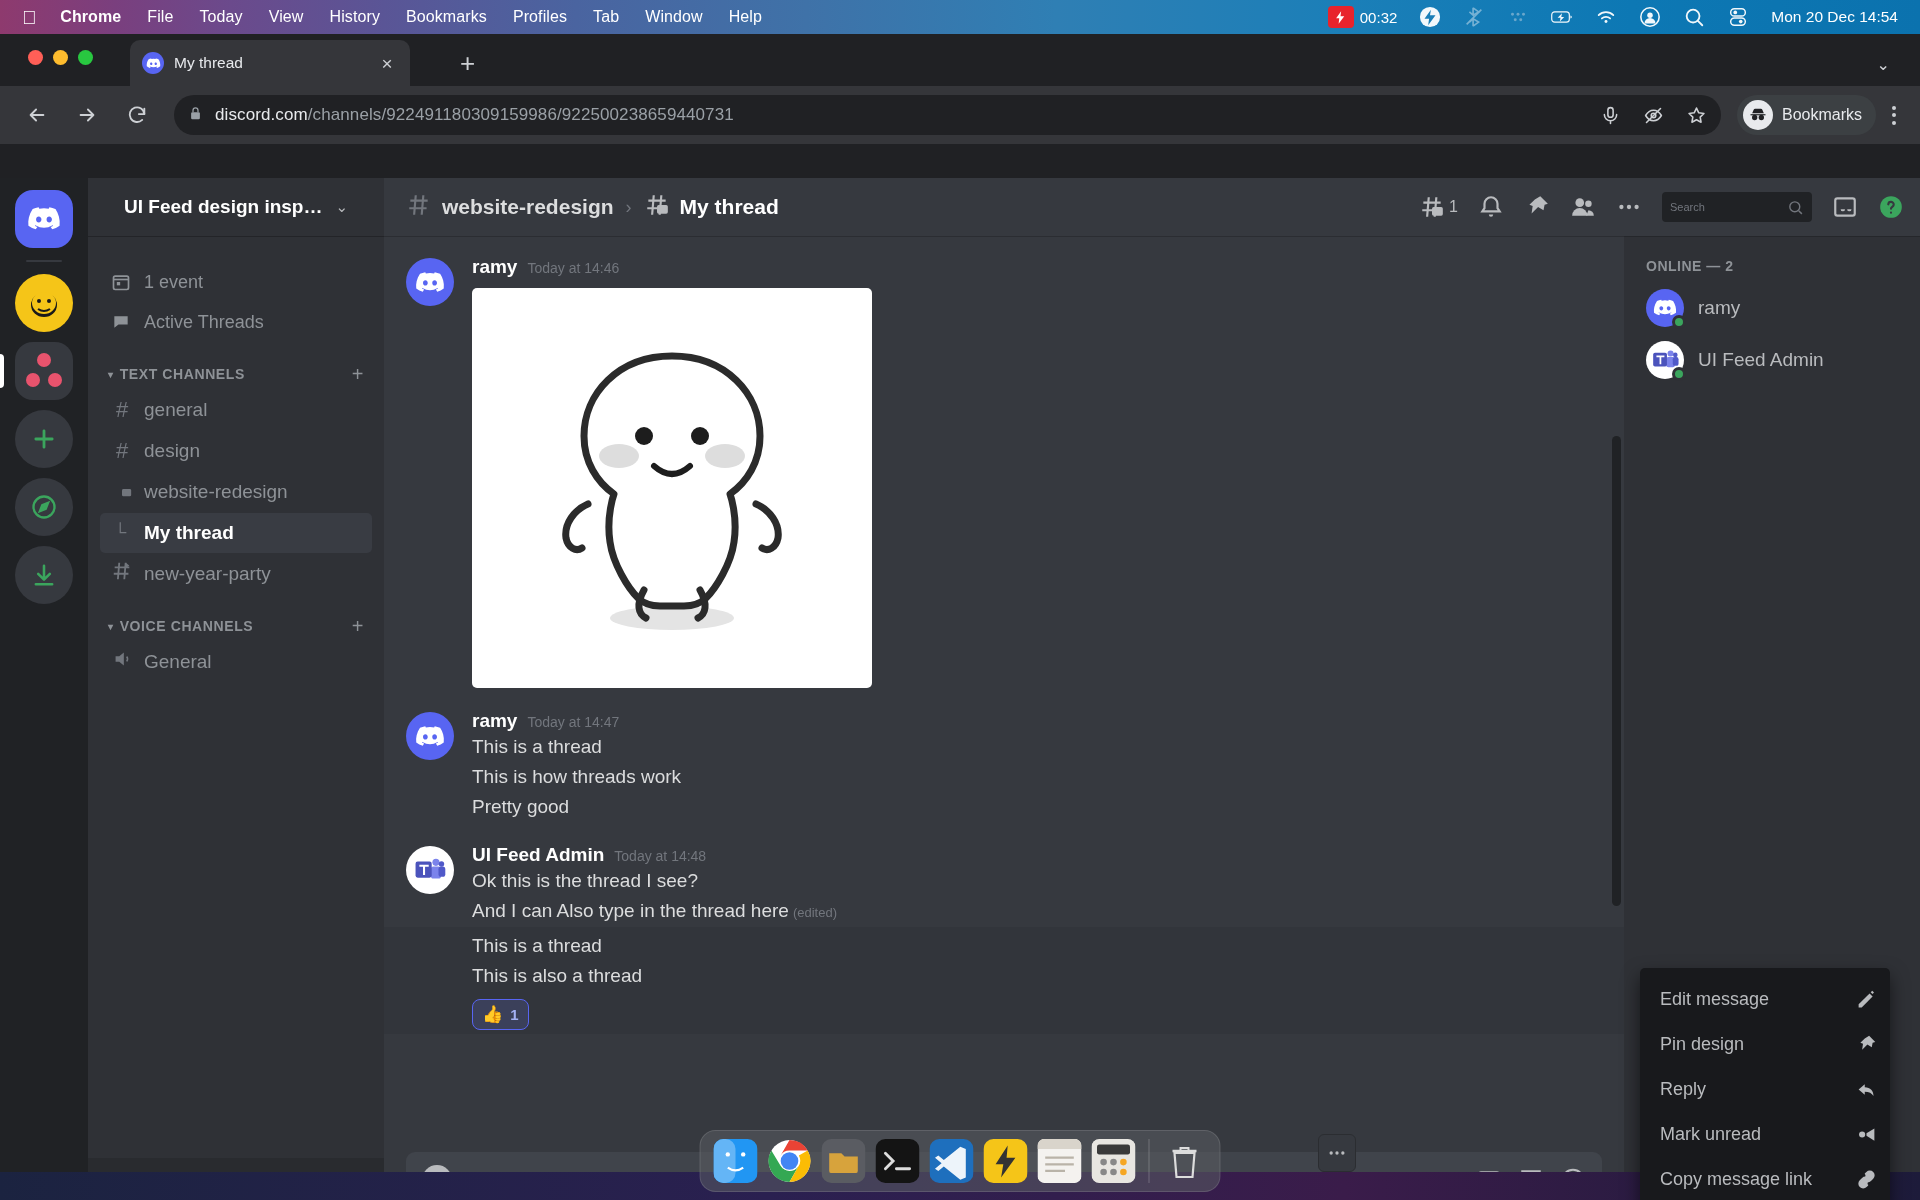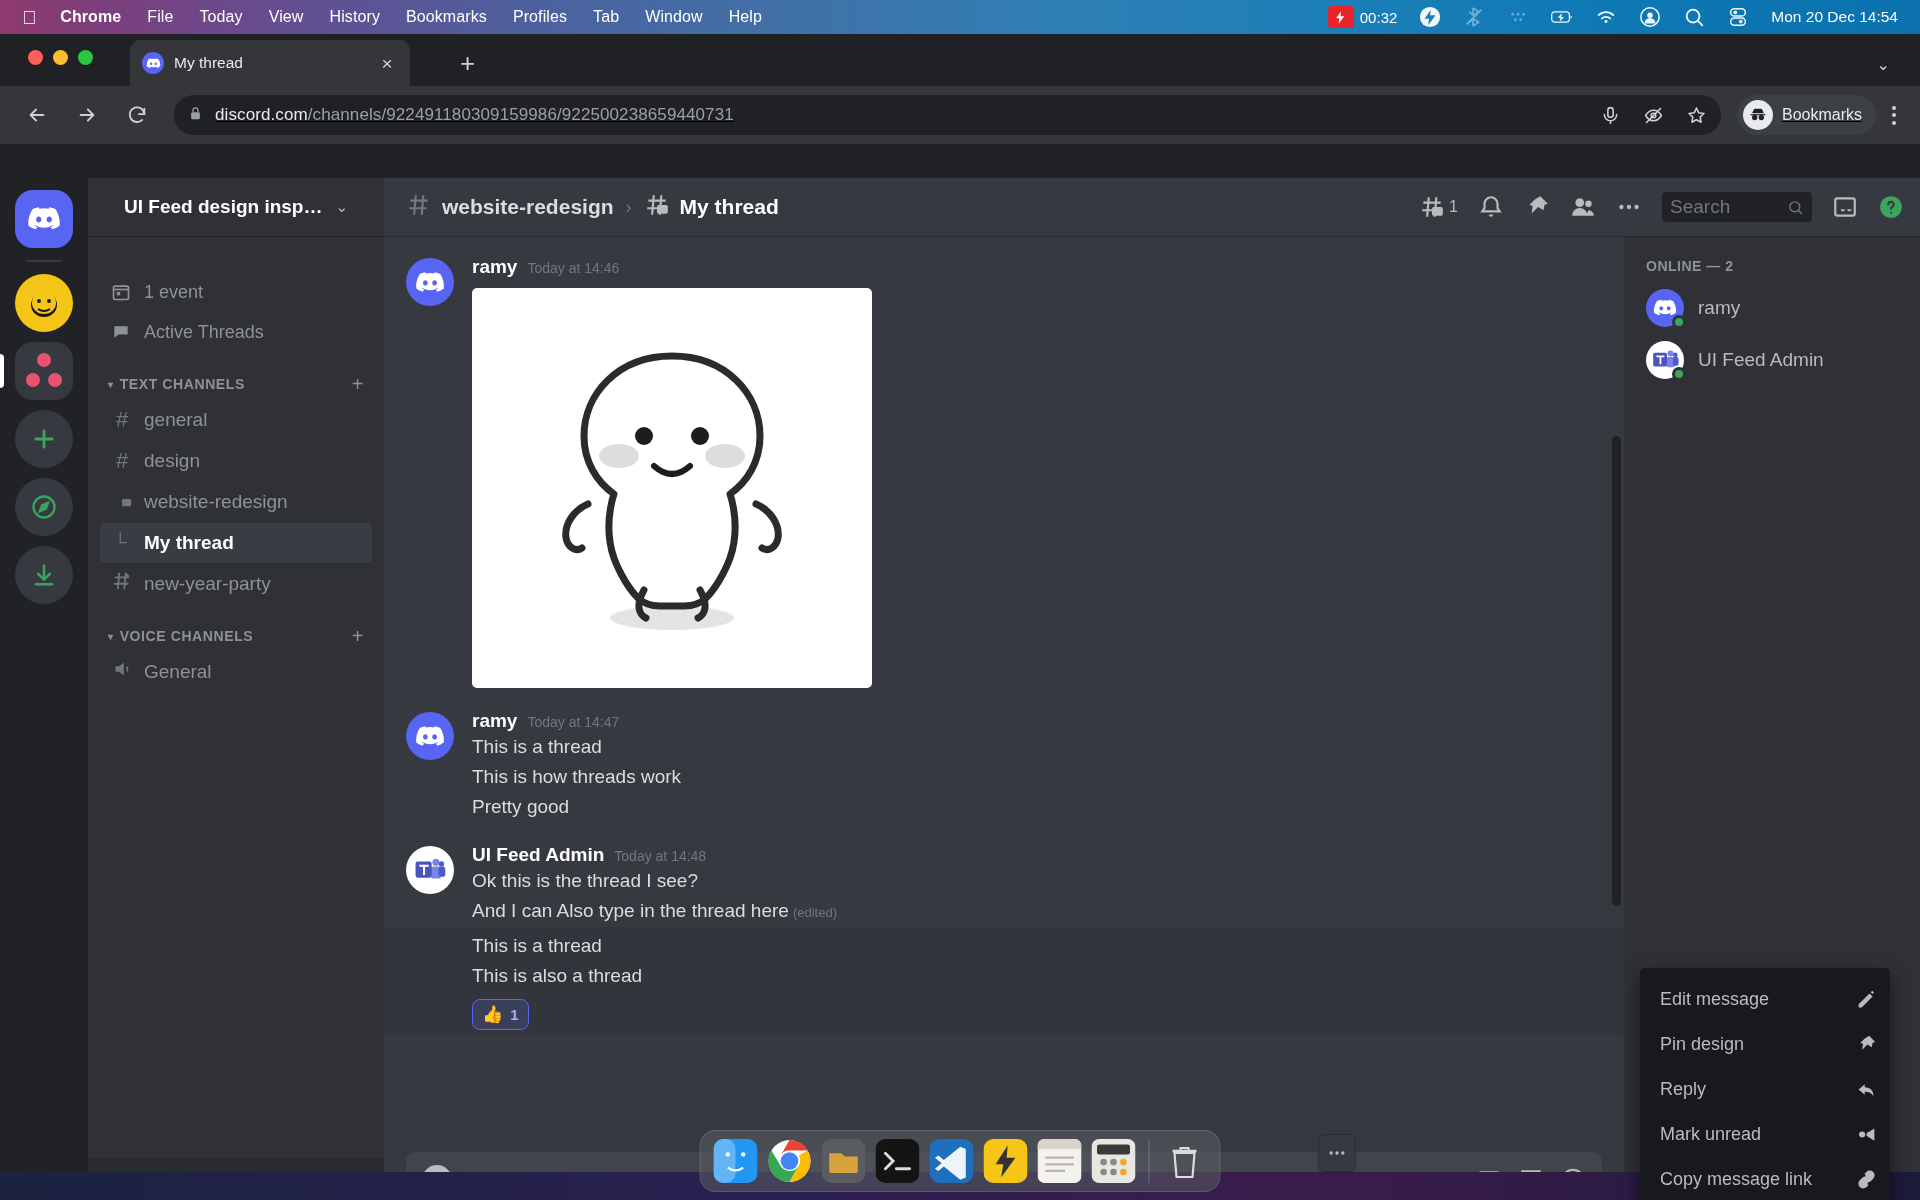--- a/index.html
+++ b/index.html
@@ -41,21 +41,21 @@
     background:#35363a; border-radius:10px 10px 0 0;
     display:flex; align-items:center; padding:0 12px; gap:10px;
   }
   .tab-fav{ width:22px;height:22px;border-radius:50%;background:#5865f2;display:flex;align-items:center;justify-content:center;flex:none;}
   .tab-fav svg{ width:15px;height:11px; fill:#fff; }
   .tab-title{ color:#e8eaed; font-size:15.5px; flex:1; white-space:nowrap; overflow:hidden; text-overflow:ellipsis;}
   .tab-close{ color:#cdd0d4; font-size:19px; line-height:1; width:22px; text-align:center; }
   .newtab{ position:absolute; left:460px; bottom:10px; color:#cdd0d4; font-size:26px; line-height:1; font-weight:300;}
   .winchev{ position:absolute; right:30px; bottom:12px; color:#cdd0d4; font-size:16px;}
 
-  .toolbar{ height:58px; background:#35363a; display:flex; align-items:center; padding:0 16px; gap:8px;text-decoration:underline; }
+  .toolbar{ height:58px; background:#35363a; display:flex; align-items:center; padding:0 16px; gap:8px; }
   .tb-btn{ width:42px;height:42px; display:flex;align-items:center;justify-content:center; color:#cdd0d4; }
   .tb-btn svg{ width:22px;height:22px; fill:none; stroke:#cdd0d4; stroke-width:2; stroke-linecap:round; stroke-linejoin:round;}
   .omnibox{
     flex:1; height:40px; background:#202124; border-radius:20px;
     display:flex; align-items:center; padding:0 14px; gap:12px; margin:0 8px;
   }
   .omni-lock svg{ width:15px;height:15px; fill:#9aa0a6; }
   .omni-url{ font-size:17px; color:#9aa0a6; white-space:nowrap; letter-spacing:.1px;}
   .omni-url b{ color:#e8eaed; font-weight:normal; }
   .omni-right{ margin-left:auto; display:flex; align-items:center; gap:22px; }
@@ -91,21 +91,21 @@
   .guild.dl svg{ stroke:#3ba55d; }
 
   
   .side{ width:296px; background:#2f3136; display:flex; flex-direction:column; flex:none;}
   .side-head{
     height:58px; padding:0 36px; display:flex; align-items:center; justify-content:space-between;
     box-shadow:0 1px 0 rgba(0,0,0,.25); flex:none;
   }
   .side-head .nm{ color:#fff; font-size:19px; font-weight:bold; white-space:nowrap; overflow:hidden; text-overflow:ellipsis;}
   .side-head .cv{ color:#b9bbbe; font-size:15px; margin-left:8px;}
-  .side-scroll{ flex:1; overflow:hidden; padding-top:36px;}
+  .side-scroll{ flex:1; overflow:hidden; padding-top:26px;}
   .srow{ display:flex; align-items:center; gap:12px; height:40px; margin:0 12px; padding:0 10px; border-radius:5px; color:#8e9297; font-size:18px;}
   .srow .ic{ width:22px;height:22px; display:flex;align-items:center;justify-content:center; flex:none;}
   .srow .ic svg{ width:20px;height:20px; fill:#8e9297;}
   .cat{ display:flex; align-items:center; gap:6px; margin:22px 12px 6px; padding:0 8px; color:#8e9297; font-size:14px; font-weight:bold; letter-spacing:.6px;}
   .cat .chev{ font-size:10px; }
   .cat .name{ flex:1; }
   .cat .plus{ font-size:20px; font-weight:400; line-height:1; }
   .chan{ display:flex; align-items:center; gap:10px; height:40px; margin:1px 12px; padding:0 10px; border-radius:5px; color:#8e9297; font-size:19px;}
   .chan .hash{ font-size:22px; color:#72767d; width:24px; text-align:center; flex:none; position:relative;}
   .chan .hash svg{ width:22px;height:22px; fill:#72767d;}
@@ -129,21 +129,21 @@
   .bc{ display:flex; align-items:center; gap:10px; }
   .bc .hico svg{ width:26px;height:26px; fill:#72767d;}
   .bc .parent{ color:#dcddde; font-size:21px; font-weight:bold;}
   .bc .sep{ color:#72767d; font-size:18px; margin:0 2px;}
   .bc .cur{ color:#fff; font-size:21px; font-weight:bold;}
   .head-icons{ margin-left:auto; display:flex; align-items:center; gap:20px;}
   .hi{ display:flex; align-items:center; gap:4px; color:#b9bbbe;}
   .hi svg{ width:26px;height:26px; fill:#b9bbbe;}
   .hi .cnt{ font-size:16px; color:#b9bbbe;}
   .searchbox{ width:150px;height:30px;background:#202225;border-radius:4px;display:flex;align-items:center;padding:0 8px;gap:6px;}
-  .searchbox .ph{ color:#72767d; font-size:19px; flex:1;}
+  .searchbox .ph{ color:#72767d; font-size:11px; flex:1;}
   .searchbox svg{ width:17px;height:17px; fill:#72767d;}
   .hi.help svg{ fill:#3ba55d;}
 
   .body{ flex:1; display:flex; min-height:0; }
   .msgcol{ flex:1; display:flex; flex-direction:column; min-width:0; position:relative;}
   .msgs{ flex:1; overflow:hidden; padding:16px 0 0; position:relative;}
   .msg{ display:flex; gap:18px; padding:4px 22px 4px 22px; position:relative;}
   .msg.hl{ background:#32353b; }
   .av{ width:48px;height:48px;border-radius:50%;flex:none; display:flex;align-items:center;justify-content:center; overflow:hidden; margin-top:2px;}
   .av.discord{ background:#5865f2;}

